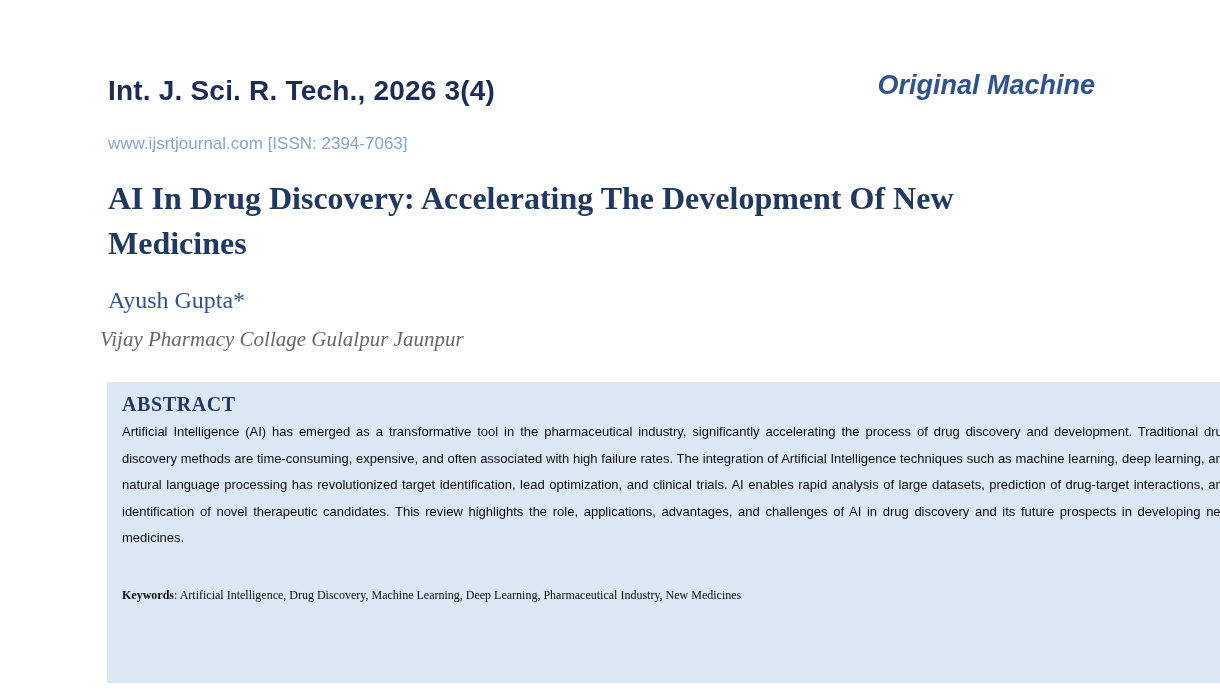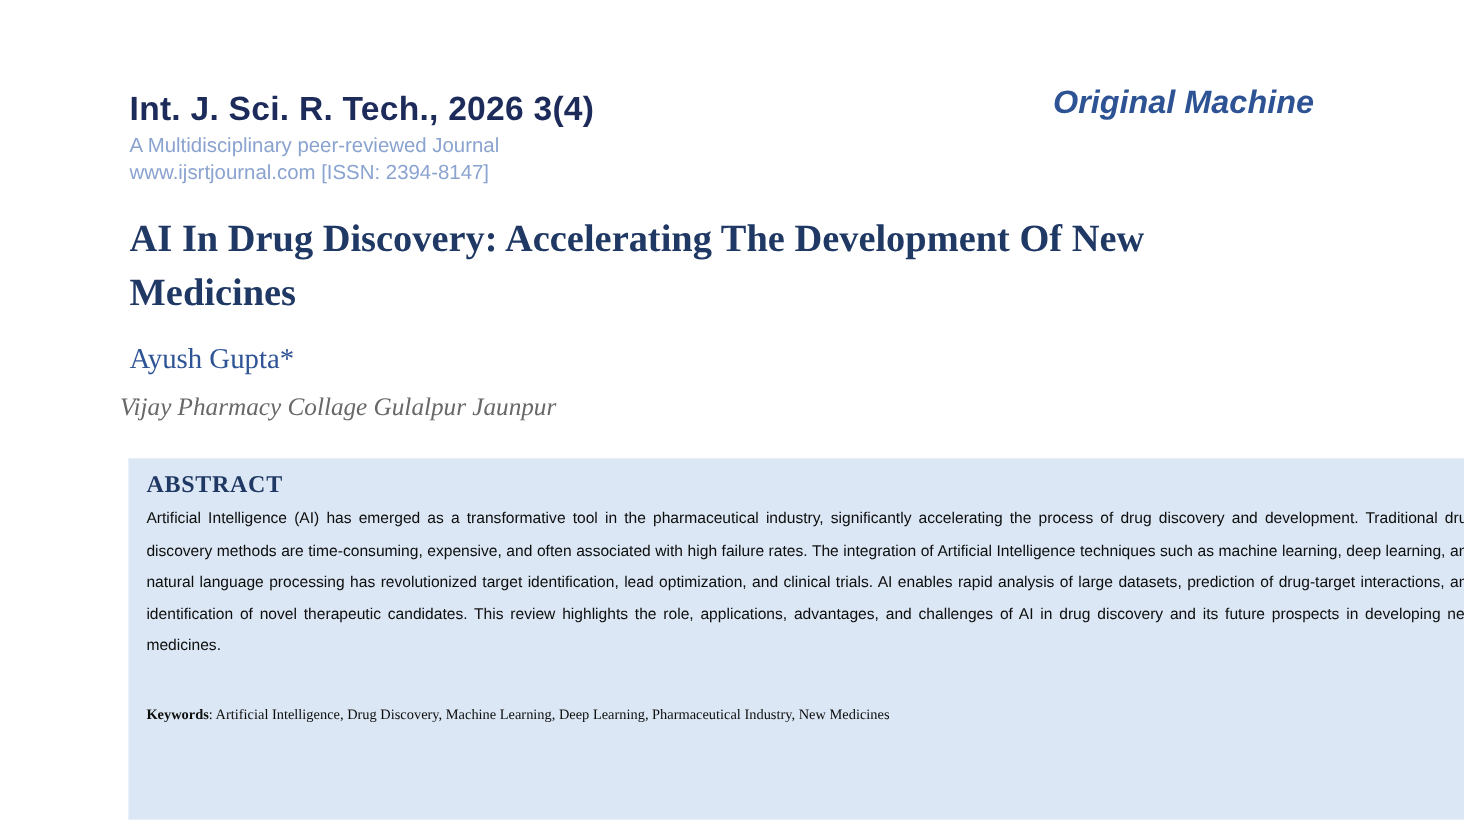--- a/index.html
+++ b/index.html
@@ -136,23 +136,22 @@
   }
   .keywords-label { font-weight: bold; }
 </style>
 </head>
 <body>
 
 <div class="page">
 
   <div class="journal-name">Int. J. Sci. R. Tech., 2026 3(4)</div>
 
-  <div class="journal-tagline">A Multidisciplinary peer-reviewed Journal</div>
 
-  <div class="journal-url">www.ijsrtjournal.com [ISSN: 2394-8147]</div>
+  <div class="journal-url">www.ijsrtjournal.com [ISSN: 2394-7063]</div>
 
   <div class="article-type">Original Machine</div>
 
   <h1 class="article-title">AI In Drug Discovery: Accelerating The Development Of New Medicines</h1>
 
   <div class="author-name">Ayush Gupta*</div>
 
   <div class="author-affiliation">Vijay Pharmacy Collage Gulalpur Jaunpur</div>
 
   <section class="abstract-box">

